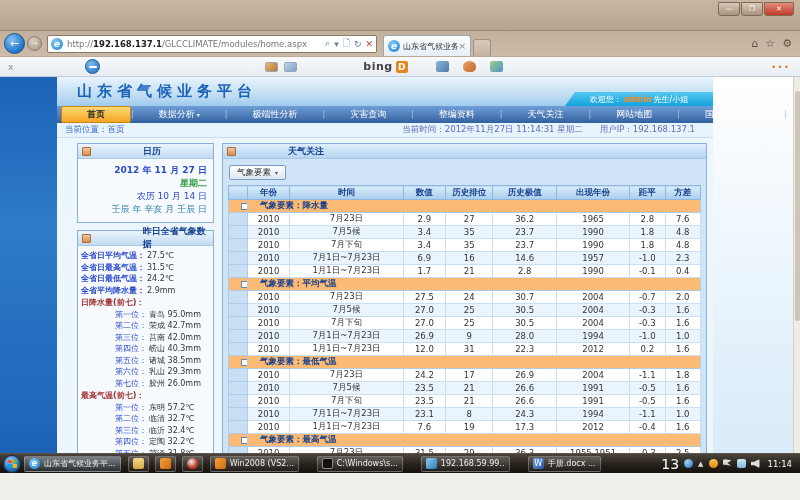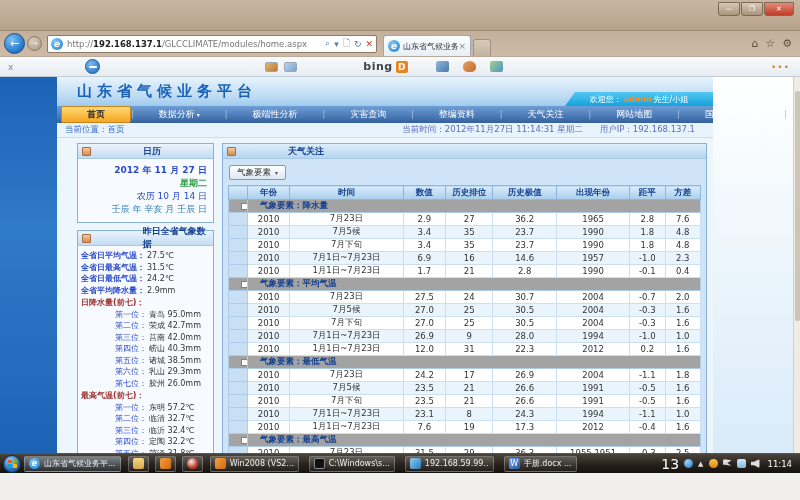--- a/index.html
+++ b/index.html
@@ -120,21 +120,21 @@
   .filter-btn { display:inline-flex; align-items:center; height:15px; padding:0 7px;
     background:linear-gradient(180deg,#ffffff,#dce7f3); border:1px solid #7a9cc4; border-radius:2px;
     font-size:8.5px; color:#333; }
   .filter-btn .caret { font-size:6px; margin-left:4px; color:#555; }
   .tbl-wrap { padding:0 5px 5px 5px; }
   table.data { width:100%; border-collapse:collapse; table-layout:fixed; background:#fff; }
   table.data th { background:linear-gradient(180deg,#d9ebfa,#a9ceec); border:1px solid #8fb6de;
     font-size:8.5px; font-weight:bold; color:#16418f; height:14px; }
   table.data td { border:1px solid #cadff2; font-size:8.5px; color:#333; text-align:center; height:11px; padding:0 1px;
     white-space:nowrap; overflow:hidden; }
-  tr.grp td { background:#a3a3a3; border-color:#aecbe8; color:#16418f; font-weight:bold; text-align:left;padding-left:12px; }
+  tr.grp td { background:#fdba74; border-color:#aecbe8; color:#16418f; font-weight:bold; text-align:left;padding-left:12px; }
   tr.grp td.cb-cell { text-align:center; }
   tr.odd td { background:#fff; }
   tr.even td { background:#eaf4fc; }
   tr.data-row td.cb-cell { background:#c9dff3; border-color:#aecbe8; }
   .cbx { display:inline-block; width:7px; height:7px; border:1px solid #6f86a0; background:#fff; vertical-align:middle; }
 
   
   .taskbar { position:absolute; left:0; top:453px; width:800px; height:20px; z-index:40;
     background:linear-gradient(180deg,#4b443c,#241f19 60%,#15110c); border-top:1px solid #5d554a;
     display:flex; align-items:center; }
@@ -618,21 +618,21 @@
         <div class="tb-app">
           <span class="t-ico folder"></span>
         </div>
         <div class="tb-app">
           <span class="t-ico orange"></span>
         </div>
         <div class="tb-app">
           <span class="t-ico media"></span>
         </div>
       </div>
-    <div id="tb-buttons" style="display:flex;gap:7px;margin-left:4px;">
+    <div id="tb-buttons" style="display:flex;gap:15px;margin-left:4px;">
         <div class="tb-app">
           <span class="t-ico orange"></span>
           <span class="t-label">Win2008 (VS2...</span>
         </div>
         <div class="tb-app">
           <span class="t-ico term"></span>
           <span class="t-label">C:\Windows\s...</span>
         </div>
         <div class="tb-app">
           <span class="t-ico rdp"></span>

